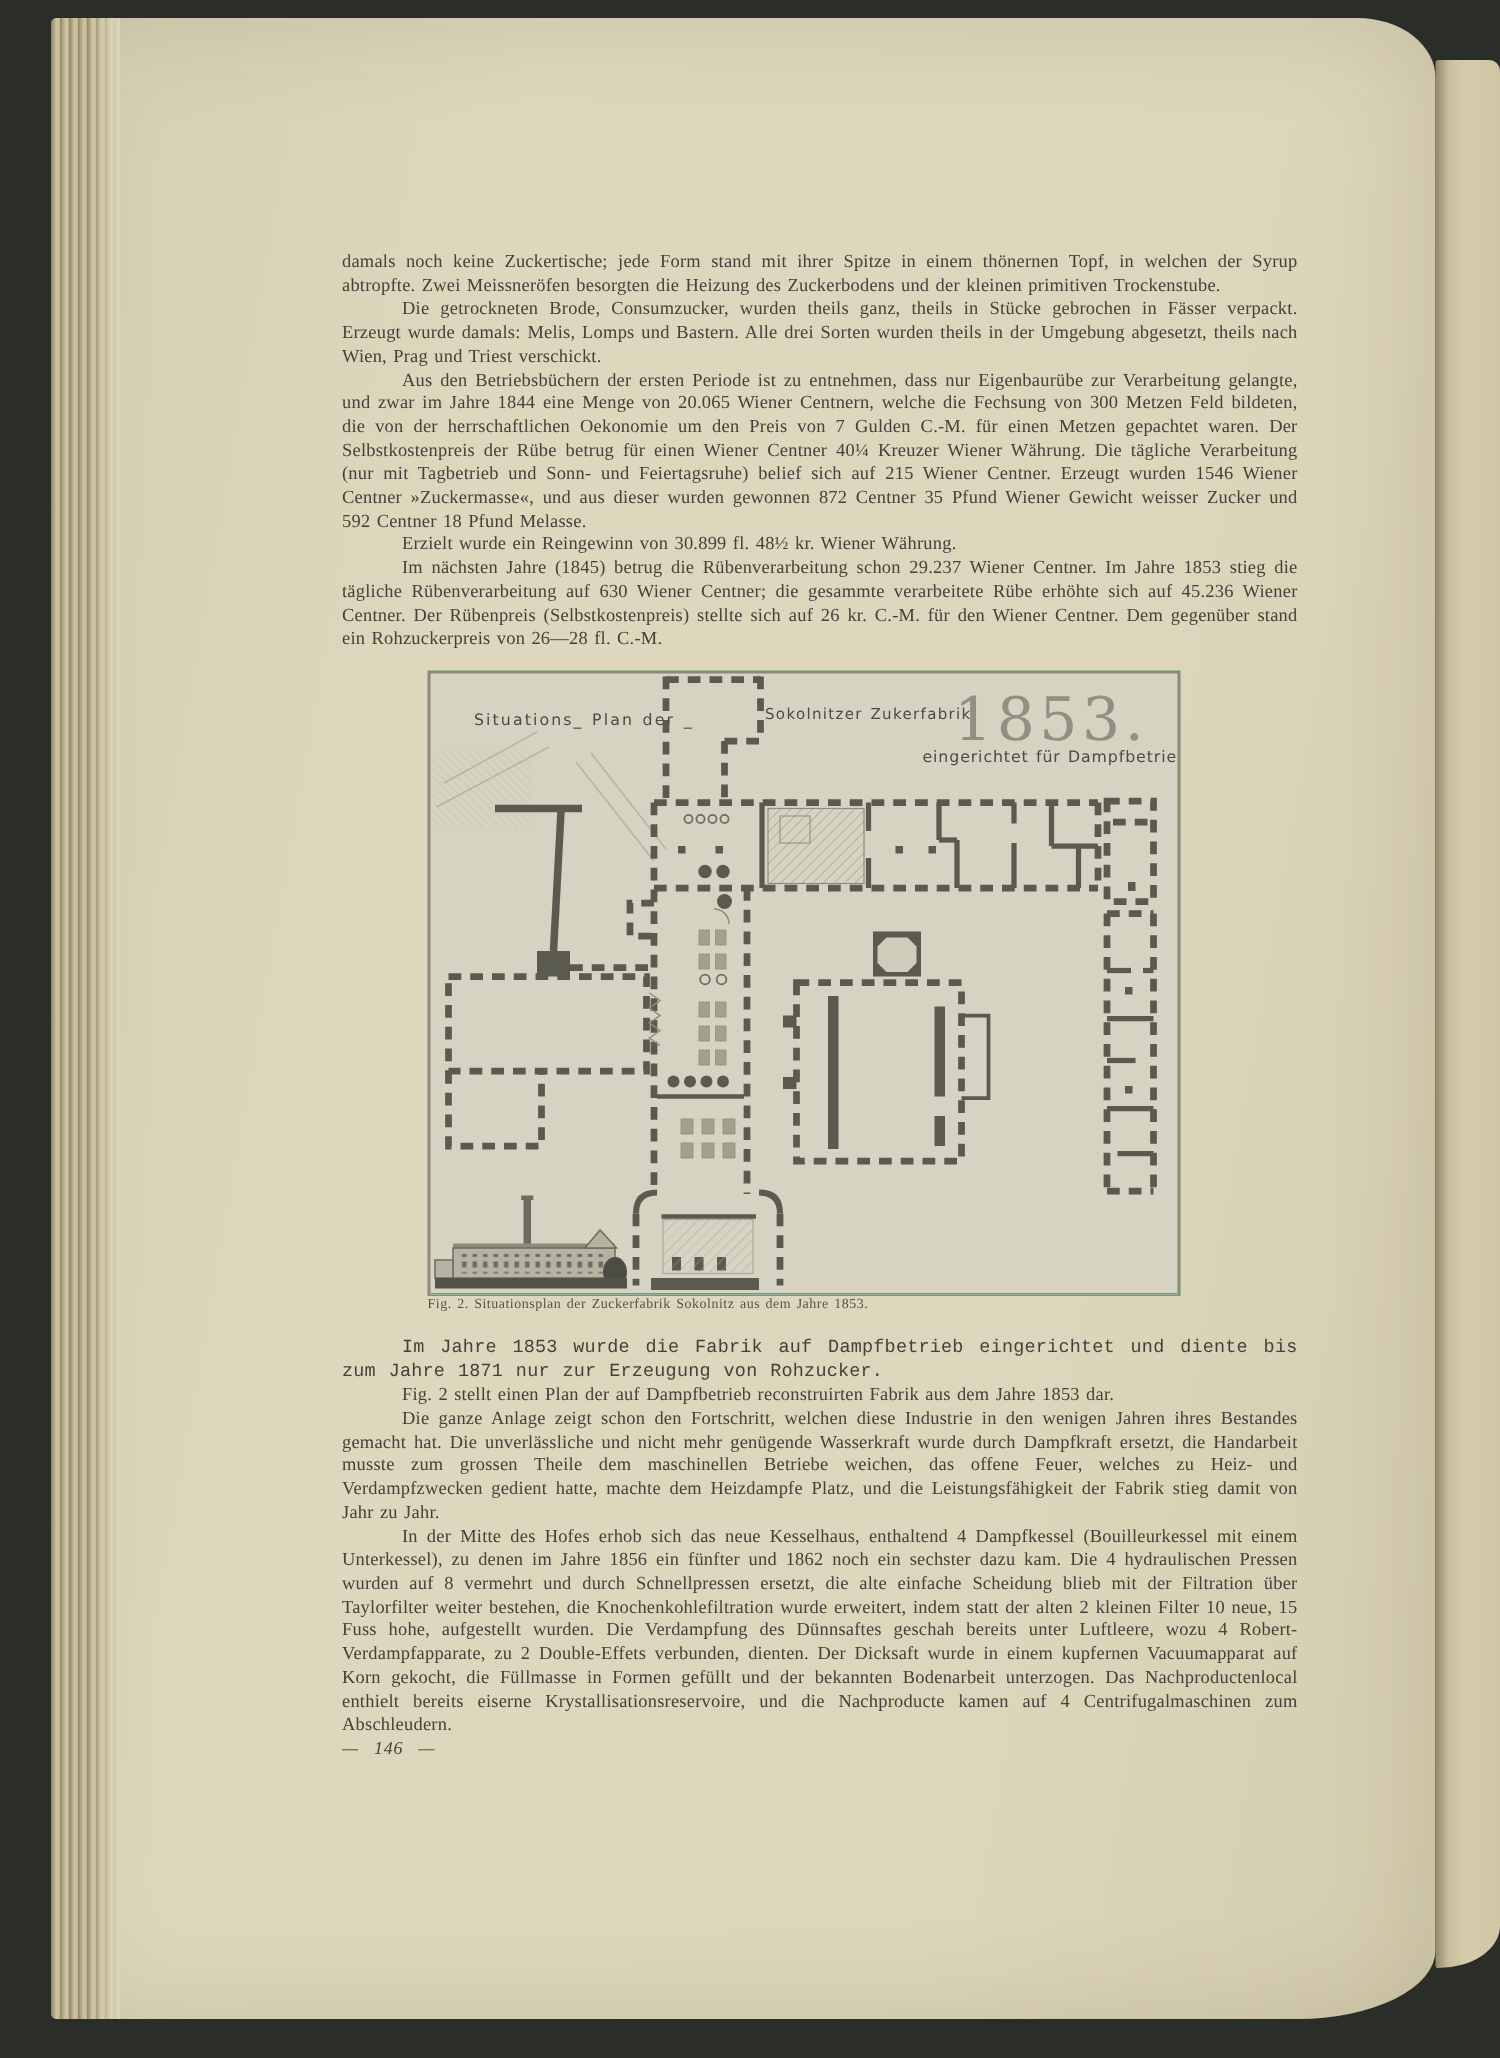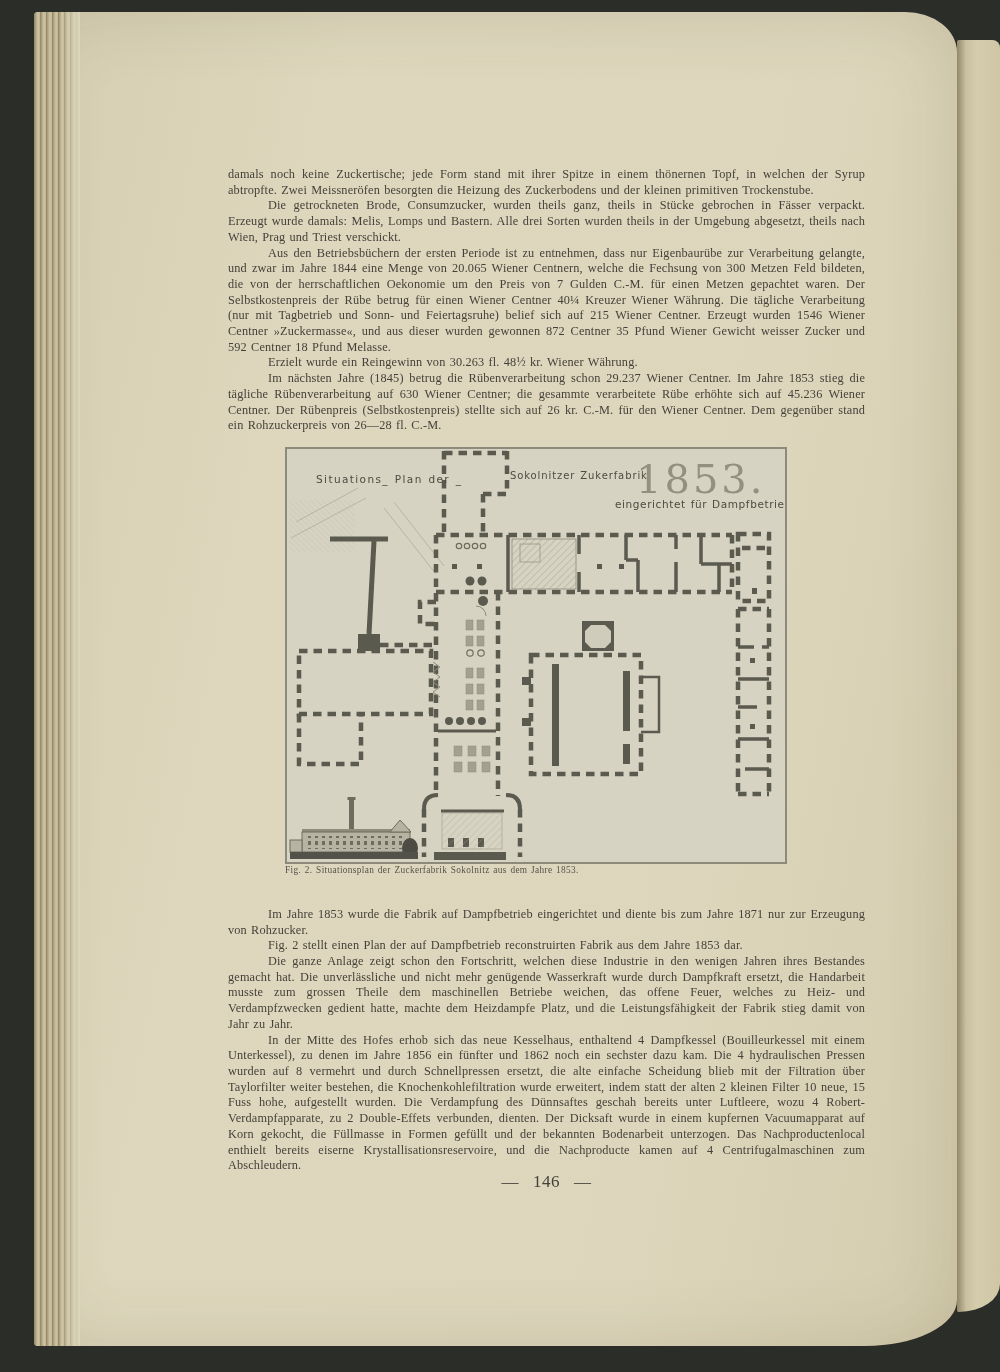--- a/index.html
+++ b/index.html
@@ -32,51 +32,51 @@
   }
 
   
   .text-column {
     position:absolute; left:228px; top:167px; width:637px;
     color:#45413a; font-size:12.3px; line-height:15.7px;
     text-align:justify; letter-spacing:0.15px; word-spacing:0.08em;
   }
   .text-column p { margin:0; }
   p.ind { text-indent:40px; }
-  p.after-fig { margin-top:31px; }
+  p.after-fig { margin-top:15px;font-family:Liberation Mono, monospace; }
 
   .figure-block { width:502px; margin:13px 0 0 57px; }
   .figure-frame {
     width:500px; height:415px;
     border:1px solid #8d897b; background:#86efac;
   }
   .figure-frame svg { display:block; }
   .figure-caption {
     font-size:9.3px; line-height:12px;
     letter-spacing:0.35px; color:#56524a; margin-top:7px;
   }
   .page-number {
-    text-align:center; margin-top:21px;
-    font-size:17px; letter-spacing:0.5px; word-spacing:0.55em; color:#45413a;
+    margin-top:21px;
+    font-size:12px; letter-spacing:0.5px; word-spacing:0.55em; color:#45413a;font-style:italic;
   }
 </style>
 </head>
 <body>
 
 <div class="canvas">
 
   <div class="page"></div>
   <div class="edge-left"></div>
   <div class="adjacent-pages"></div>
 
   <div class="text-column">
     <p>damals noch keine Zuckertische; jede Form stand mit ihrer Spitze in einem thönernen Topf, in welchen der Syrup abtropfte. Zwei Meissneröfen besorgten die Heizung des Zuckerbodens und der kleinen primitiven Trockenstube.</p>
     <p class="ind">Die getrockneten Brode, Consumzucker, wurden theils ganz, theils in Stücke gebrochen in Fässer verpackt. Erzeugt wurde damals: Melis, Lomps und Bastern. Alle drei Sorten wurden theils in der Umgebung abgesetzt, theils nach Wien, Prag und Triest verschickt.</p>
     <p class="ind">Aus den Betriebsbüchern der ersten Periode ist zu entnehmen, dass nur Eigenbaurübe zur Verarbeitung gelangte, und zwar im Jahre 1844 eine Menge von 20.065 Wiener Centnern, welche die Fechsung von 300 Metzen Feld bildeten, die von der herrschaftlichen Oekonomie um den Preis von 7 Gulden C.-M. für einen Metzen gepachtet waren. Der Selbstkostenpreis der Rübe betrug für einen Wiener Centner 40¼ Kreuzer Wiener Währung. Die tägliche Verarbeitung (nur mit Tagbetrieb und Sonn- und Feiertagsruhe) belief sich auf 215 Wiener Centner. Erzeugt wurden 1546 Wiener Centner »Zuckermasse«, und aus dieser wurden gewonnen 872 Centner 35 Pfund Wiener Gewicht weisser Zucker und 592 Centner 18 Pfund Melasse.</p>
-    <p class="ind">Erzielt wurde ein Reingewinn von 30.263 fl. 48½ kr. Wiener Währung.</p>
+    <p class="ind">Erzielt wurde ein Reingewinn von 30.899 fl. 48½ kr. Wiener Währung.</p>
     <p class="ind">Im nächsten Jahre (1845) betrug die Rübenverarbeitung schon 29.237 Wiener Centner. Im Jahre 1853 stieg die tägliche Rübenverarbeitung auf 630 Wiener Centner; die gesammte verarbeitete Rübe erhöhte sich auf 45.236 Wiener Centner. Der Rübenpreis (Selbstkostenpreis) stellte sich auf 26 kr. C.-M. für den Wiener Centner. Dem gegenüber stand ein Rohzuckerpreis von 26—28 fl. C.-M.</p>
 
     <div class="figure-block">
       <div class="figure-frame">
         <svg viewBox="0 0 500 415" width="500" height="415" xmlns="http://www.w3.org/2000/svg">
           <defs>
             <pattern id="hatch" width="5" height="5" patternUnits="userSpaceOnUse" patternTransform="rotate(45)">
               <line x1="0" y1="0" x2="0" y2="5" stroke="#a9a695" stroke-width="1"></line>
             </pattern>
             <pattern id="hatch2" width="4" height="4" patternUnits="userSpaceOnUse" patternTransform="rotate(-45)">

